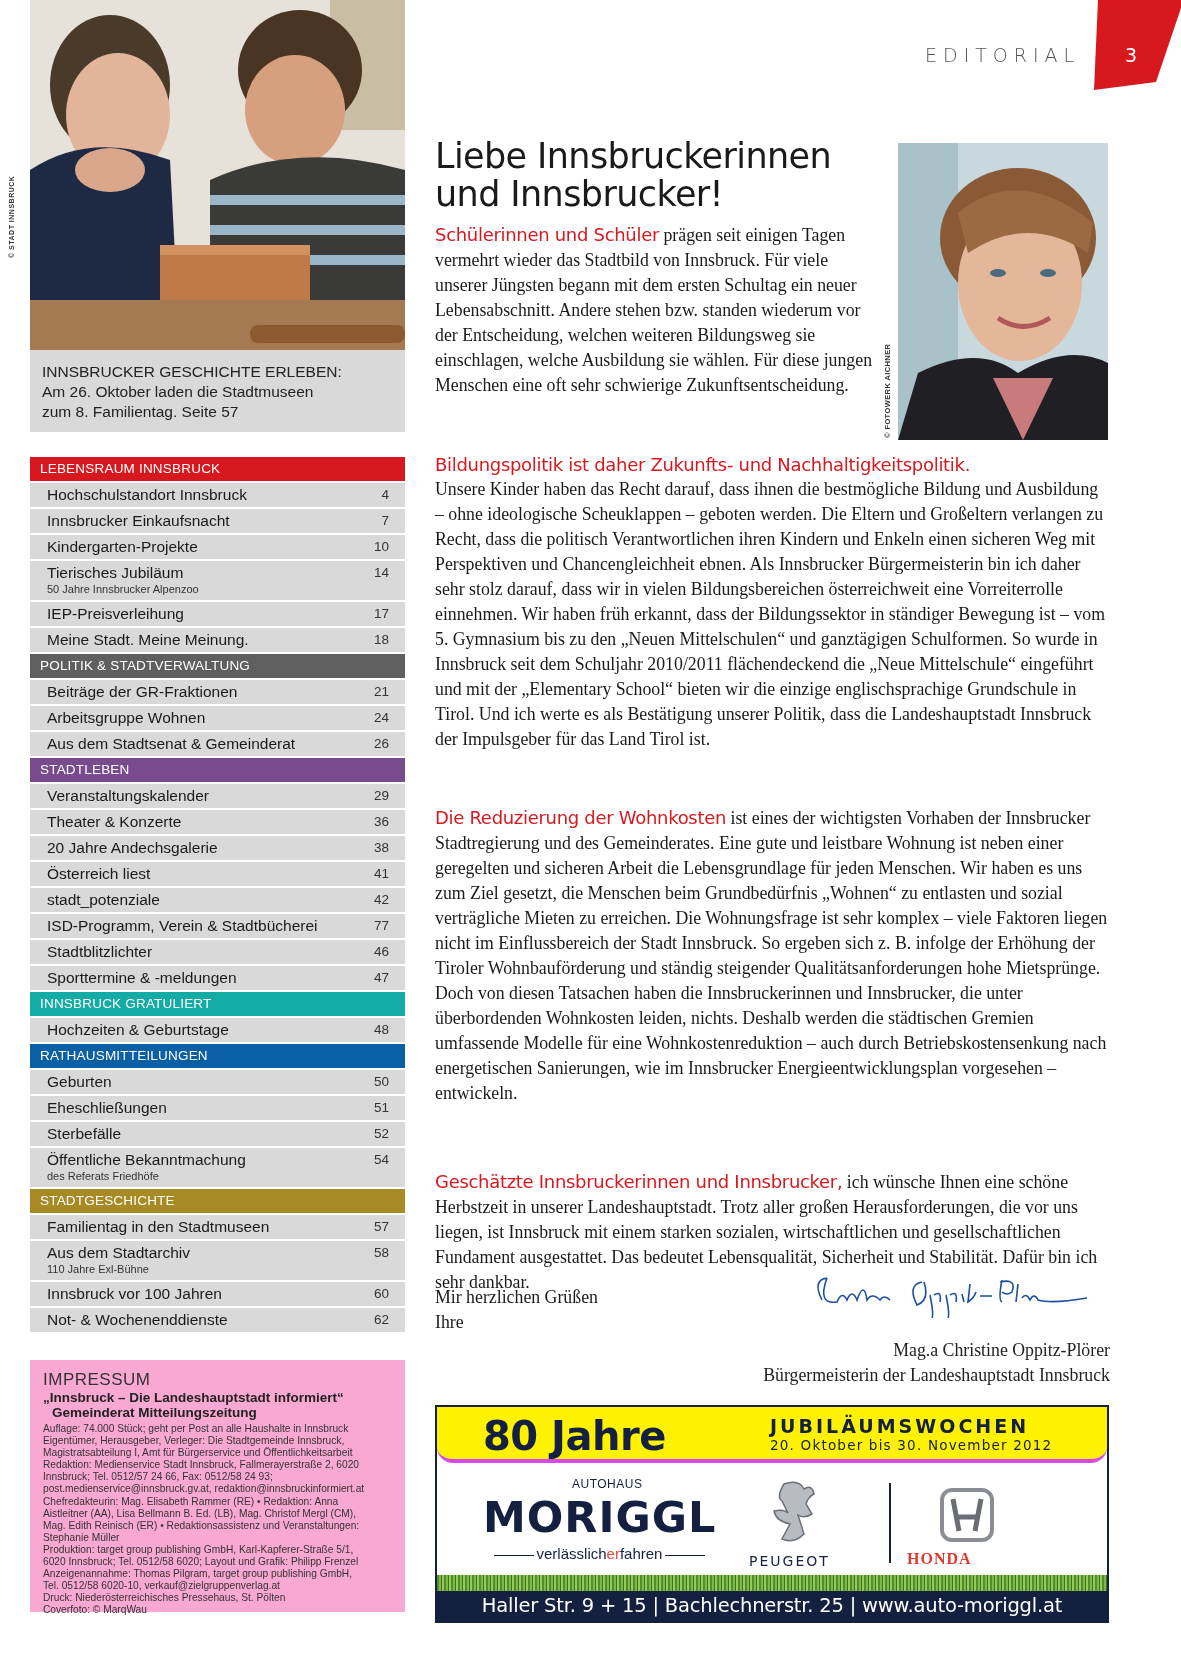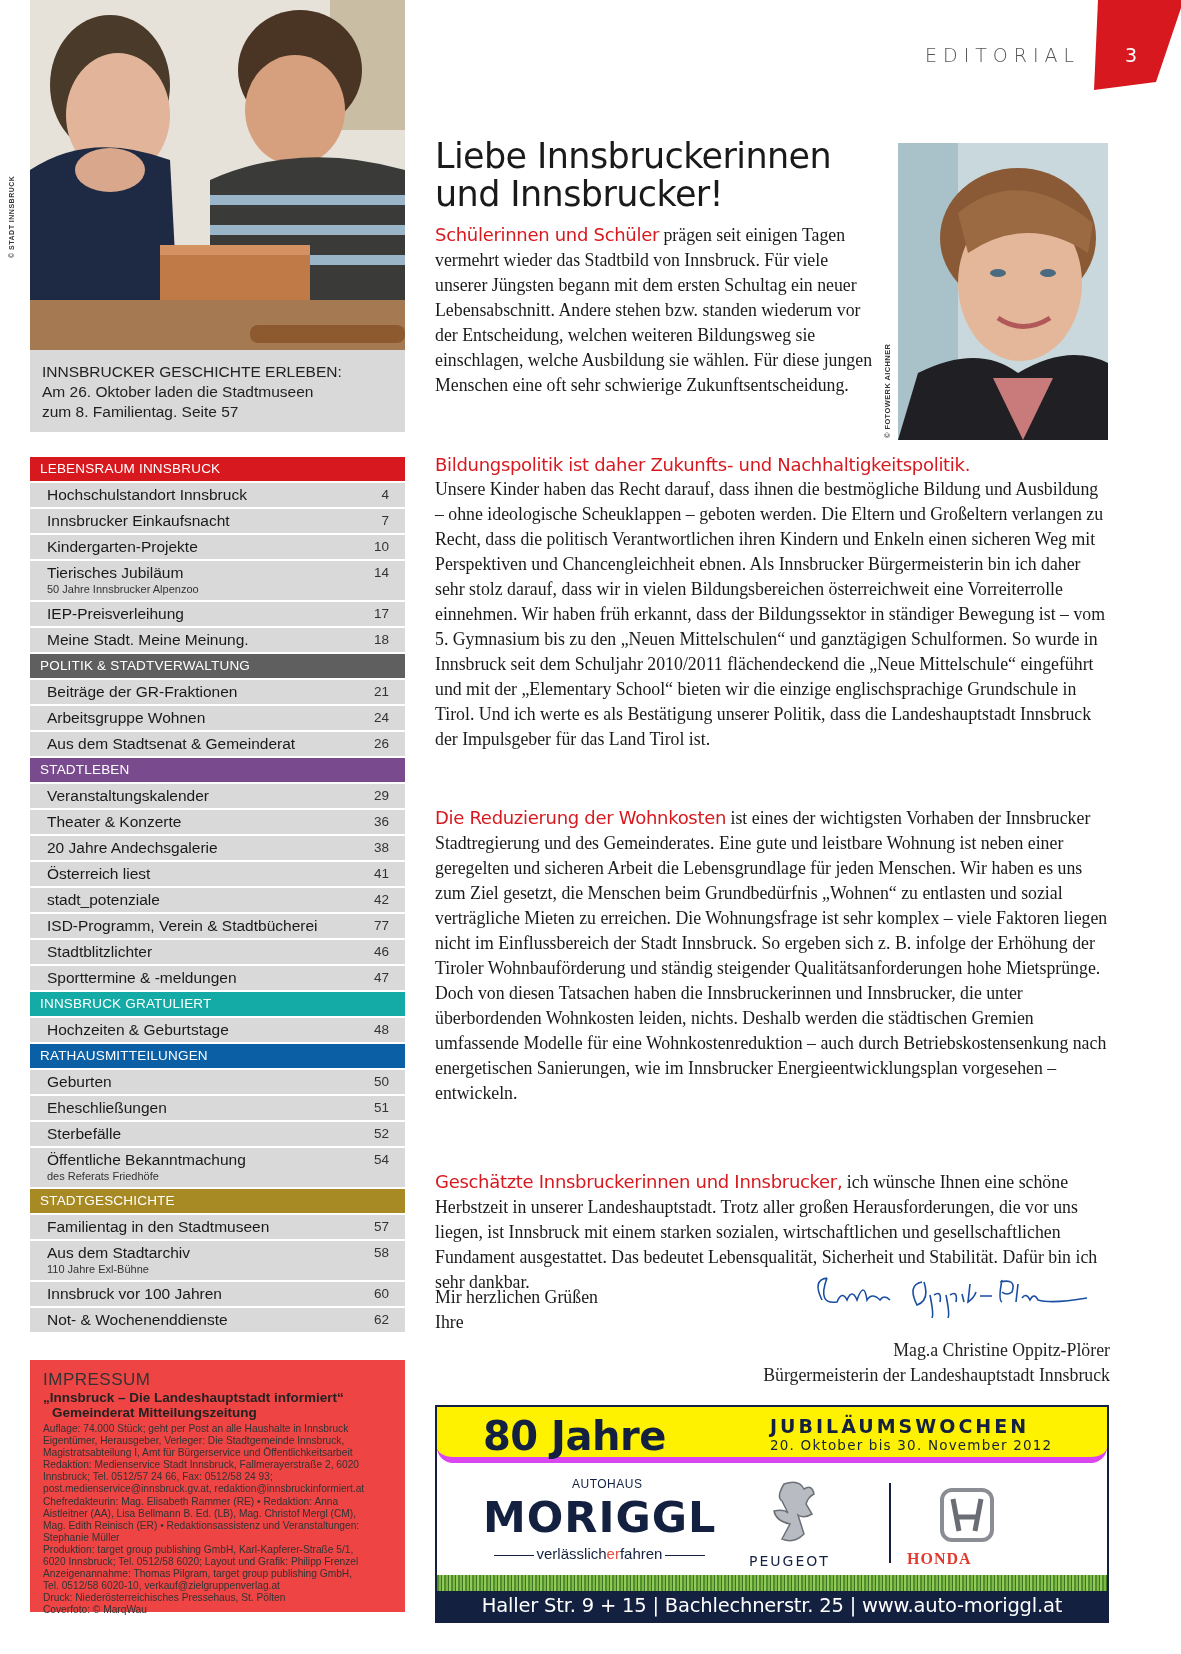--- a/index.html
+++ b/index.html
@@ -42,21 +42,21 @@
     margin-bottom: 2px; letter-spacing: .2px;
   }
   .toc-item {
     background: #d9d9d9; margin-bottom: 2px; padding: 2px 16px 2px 17px; position: relative;
     min-height: 24px; font-size: 15.5px; line-height: 20px; color: #1a1a1a;
   }
   .toc-item .sub { font-size: 11px; line-height: 13px; color: #333; display: block; padding-bottom: 2px; }
   .toc-item .pg { position: absolute; right: 16px; top: 2px; font-size: 13.5px; color: #333; }
 
   .impressum {
-    position: absolute; left: 30px; top: 1360px; width: 375px; height: 252px; background: #ef4444;
+    position: absolute; left: 30px; top: 1360px; width: 375px; height: 252px; background: #f9a8d4;
     padding: 10px 13px; color: #333;
   }
   .imp-title { font-size: 17px; letter-spacing: .5px; color: #333; line-height: 20px; }
   .imp-sub { font-size: 13.5px; font-weight: bold; line-height: 15px; color: #222; }
   .imp-sub2 { font-size: 13.5px; font-weight: bold; line-height: 15px; color: #222; padding-left: 9px; }
   .imp-lines { margin-top: 3px; font-size: 10.2px; line-height: 12.1px; color: #333; }
   .main-title {
     position: absolute; left: 435px; top: 137px; width: 460px;
     font-size: 35px; line-height: 38px; font-weight: normal; color: #1a1a1a;
     font-family: "DejaVu Sans", sans-serif; letter-spacing: -0.6px;
@@ -86,21 +86,21 @@
   .sig-name { position: absolute; right: 71px; top: 1338px; text-align: right; font-family: "Liberation Serif", serif; font-size: 17.8px; line-height: 25px; }
   .sig-role { position: absolute; right: 71px; top: 1363px; text-align: right; font-family: "Liberation Serif", serif; font-size: 17.8px; line-height: 25px; }
 
   
   .ad {
     position: absolute; left: 435px; top: 1405px; width: 674px; height: 218px;
     border: 2px solid #13203f; background: #fff; overflow: hidden;
   }
   .ad-top {
     position: absolute; left: 0; top: 0; width: 670px; height: 56px; background: #fff200;
-    border-bottom: 6px solid #d946ef; border-radius: 0 0 16px 16px;
+    border-bottom: 4px solid #d946ef; border-radius: 0 0 16px 16px;
   }
   .ad-80 {
     position: absolute; left: 46px; top: 6px; font-size: 40px; font-weight: 900; color: #13203f;
     font-family: "DejaVu Sans", sans-serif; letter-spacing: -0.5px;
   }
   .ad-jub {
     position: absolute; left: 333px; top: 8px; font-size: 19px; font-weight: bold; color: #13203f;
     font-family: "DejaVu Sans", sans-serif; letter-spacing: 3px;
   }
   .ad-dates {

